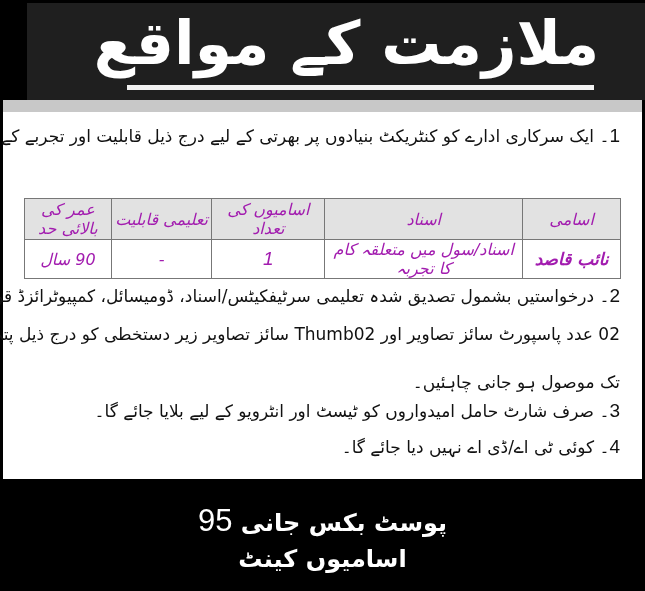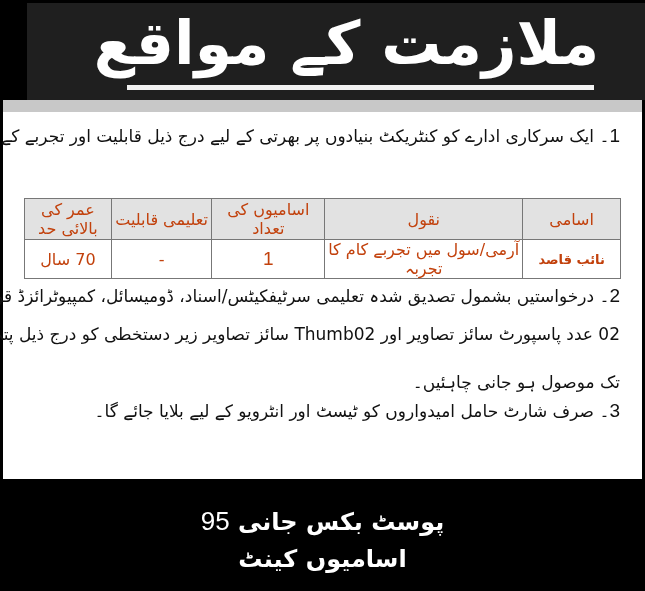--- a/index.html
+++ b/index.html
@@ -31,34 +31,34 @@
   }
   .para {
     position: absolute; right: 22px; direction: rtl; text-align: right; color: #111;
     font-size: 17px; line-height: 24px; white-space: nowrap;
   }
   .para .num { font-family: "Liberation Sans", sans-serif; font-size: 19px; }
   table.jobs {
     position: absolute; left: 21px; top: 86px; width: 597px; border-collapse: collapse; direction: rtl;
   }
   table.jobs th, table.jobs td {
-    border: 1px solid #777; text-align: center; color: #c2410c; font-size: 16px; padding: 0;
+    border: 1px solid #777; text-align: center; color: #a21caf; font-size: 16px; padding: 0; font-style: italic;
   }
   table.jobs th { background: #e2e2e2; height: 40px; font-weight: normal; }
   table.jobs td { background: #fff; height: 35px; }
-  table.jobs td.post { font-weight: bold; font-size: 13px; }
+  table.jobs td.post { font-weight: bold; font-size: 17px; }
   table.jobs td.numcell { font-family: "Liberation Sans", sans-serif; font-size: 19px; }
   .footer {
     position: absolute; left: 0; top: 476px; width: 639px; height: 109px; background: #000;
   }
   .footer-line {
     position: absolute; left: 0; right: 0; text-align: center; color: #fff; direction: rtl;
     font-size: 24px; font-weight: bold; line-height: 36px;
   }
-  .footer-line .num { font-family: "Liberation Sans", sans-serif; font-size: 26px; font-weight: normal; }
+  .footer-line .num { font-family: "Liberation Sans", sans-serif; font-size: 31px; font-weight: normal; }
 </style>
 </head>
 <body>
 
 <div class="frame">
 
   <div class="header">
     <div class="header-title">ملازمت کے مواقع</div>
     <div class="header-rule"></div>
   </div>
@@ -69,53 +69,57 @@
 
     <div class="para" style="top:12px;">
       <span class="num">1</span><span>۔ </span>
       <span>ایک سرکاری ادارے کو کنٹریکٹ بنیادوں پر بھرتی کے لیے درج ذیل قابلیت اور تجربے کے حامل قابل اور</span>
     </div>
 
     <table class="jobs">
       <thead>
         <tr>
           <th style="width:97px;">اسامی</th>
-          <th style="width:198px;">نقول</th>
+          <th style="width:198px;">اسناد</th>
           <th style="width:112px;text-align:center;">اسامیوں کی تعداد</th>
           <th style="width:100px;">تعلیمی قابلیت</th>
           <th style="width:86px;">عمر کی بالائی حد</th>
         </tr>
       </thead>
       <tbody>
         <tr>
           <td class="post">نائب قاصد</td>
-          <td>آرمی/سول میں تجربے کام کا تجربہ</td>
+          <td>اسناد/سول میں متعلقہ کام کا تجربہ</td>
           <td class="numcell">1</td>
           <td>-</td>
-          <td>70 سال</td>
+          <td>90 سال</td>
         </tr>
       </tbody>
     </table>
 
     <div class="para" style="top:172px;">
       <span class="num">2</span><span>۔ </span>
       <span>درخواستیں بشمول تصدیق شدہ تعلیمی سرٹیفکیٹس/اسناد، ڈومیسائل، کمپیوٹرائزڈ قومی شناختی کارڈ کی نقول،</span>
     </div>
     <div class="para" style="top:210px;">
       <span>02 عدد پاسپورٹ سائز تصاویر اور Thumb02 سائز تصاویر زیر دستخطی کو درج ذیل پتہ پر</span>
       
     </div>
     <div class="para" style="top:246px;margin-top:12px;">
       <span>تک موصول ہو جانی چاہئیں۔</span>
     </div>
 
     <div class="para" style="top:287px;">
       <span class="num">3</span><span>۔ </span>
       <span>صرف شارٹ حامل امیدواروں کو ٹیسٹ اور انٹرویو کے لیے بلایا جائے گا۔</span>
     </div>
+    <div class="para" style="top:323px;">
+      <span class="num">4</span><span>۔ </span>
+      <span>کوئی ٹی اے/ڈی اے نہیں دیا جائے گا۔</span>
+    </div>
 
   </div>
 
   <div class="footer">
     <div class="footer-line" style="top:24px;">
       <span>پوسٹ بکس جانی</span>
       <span class="num">95</span>
     </div>
     <div class="footer-line" style="top:62px;">اسامیوں کینٹ</div>
   </div>

